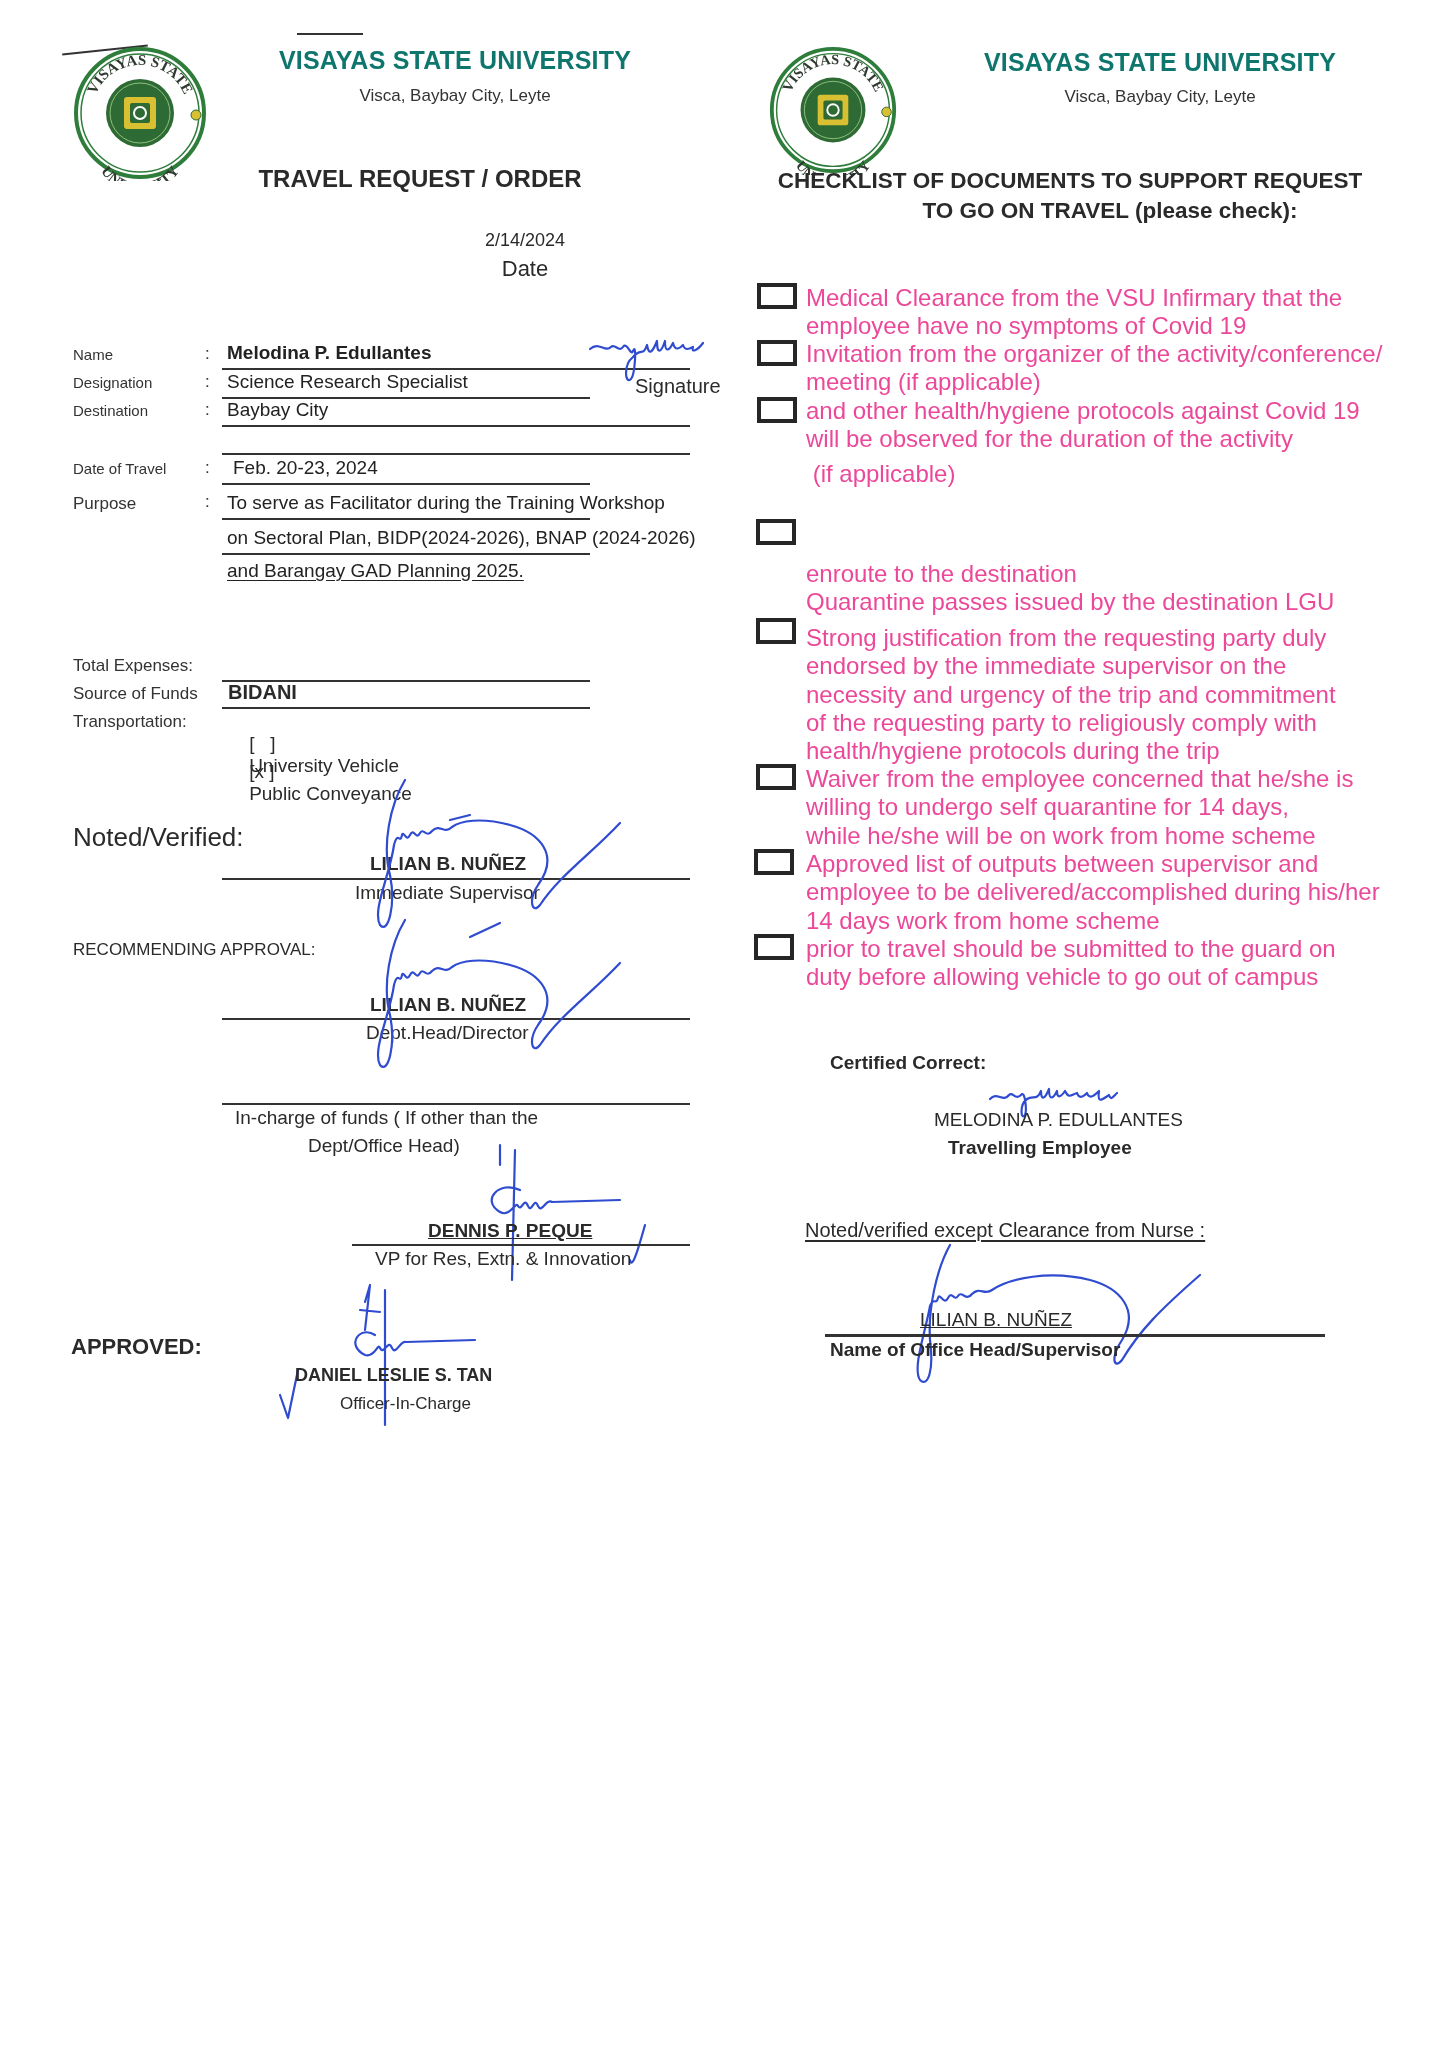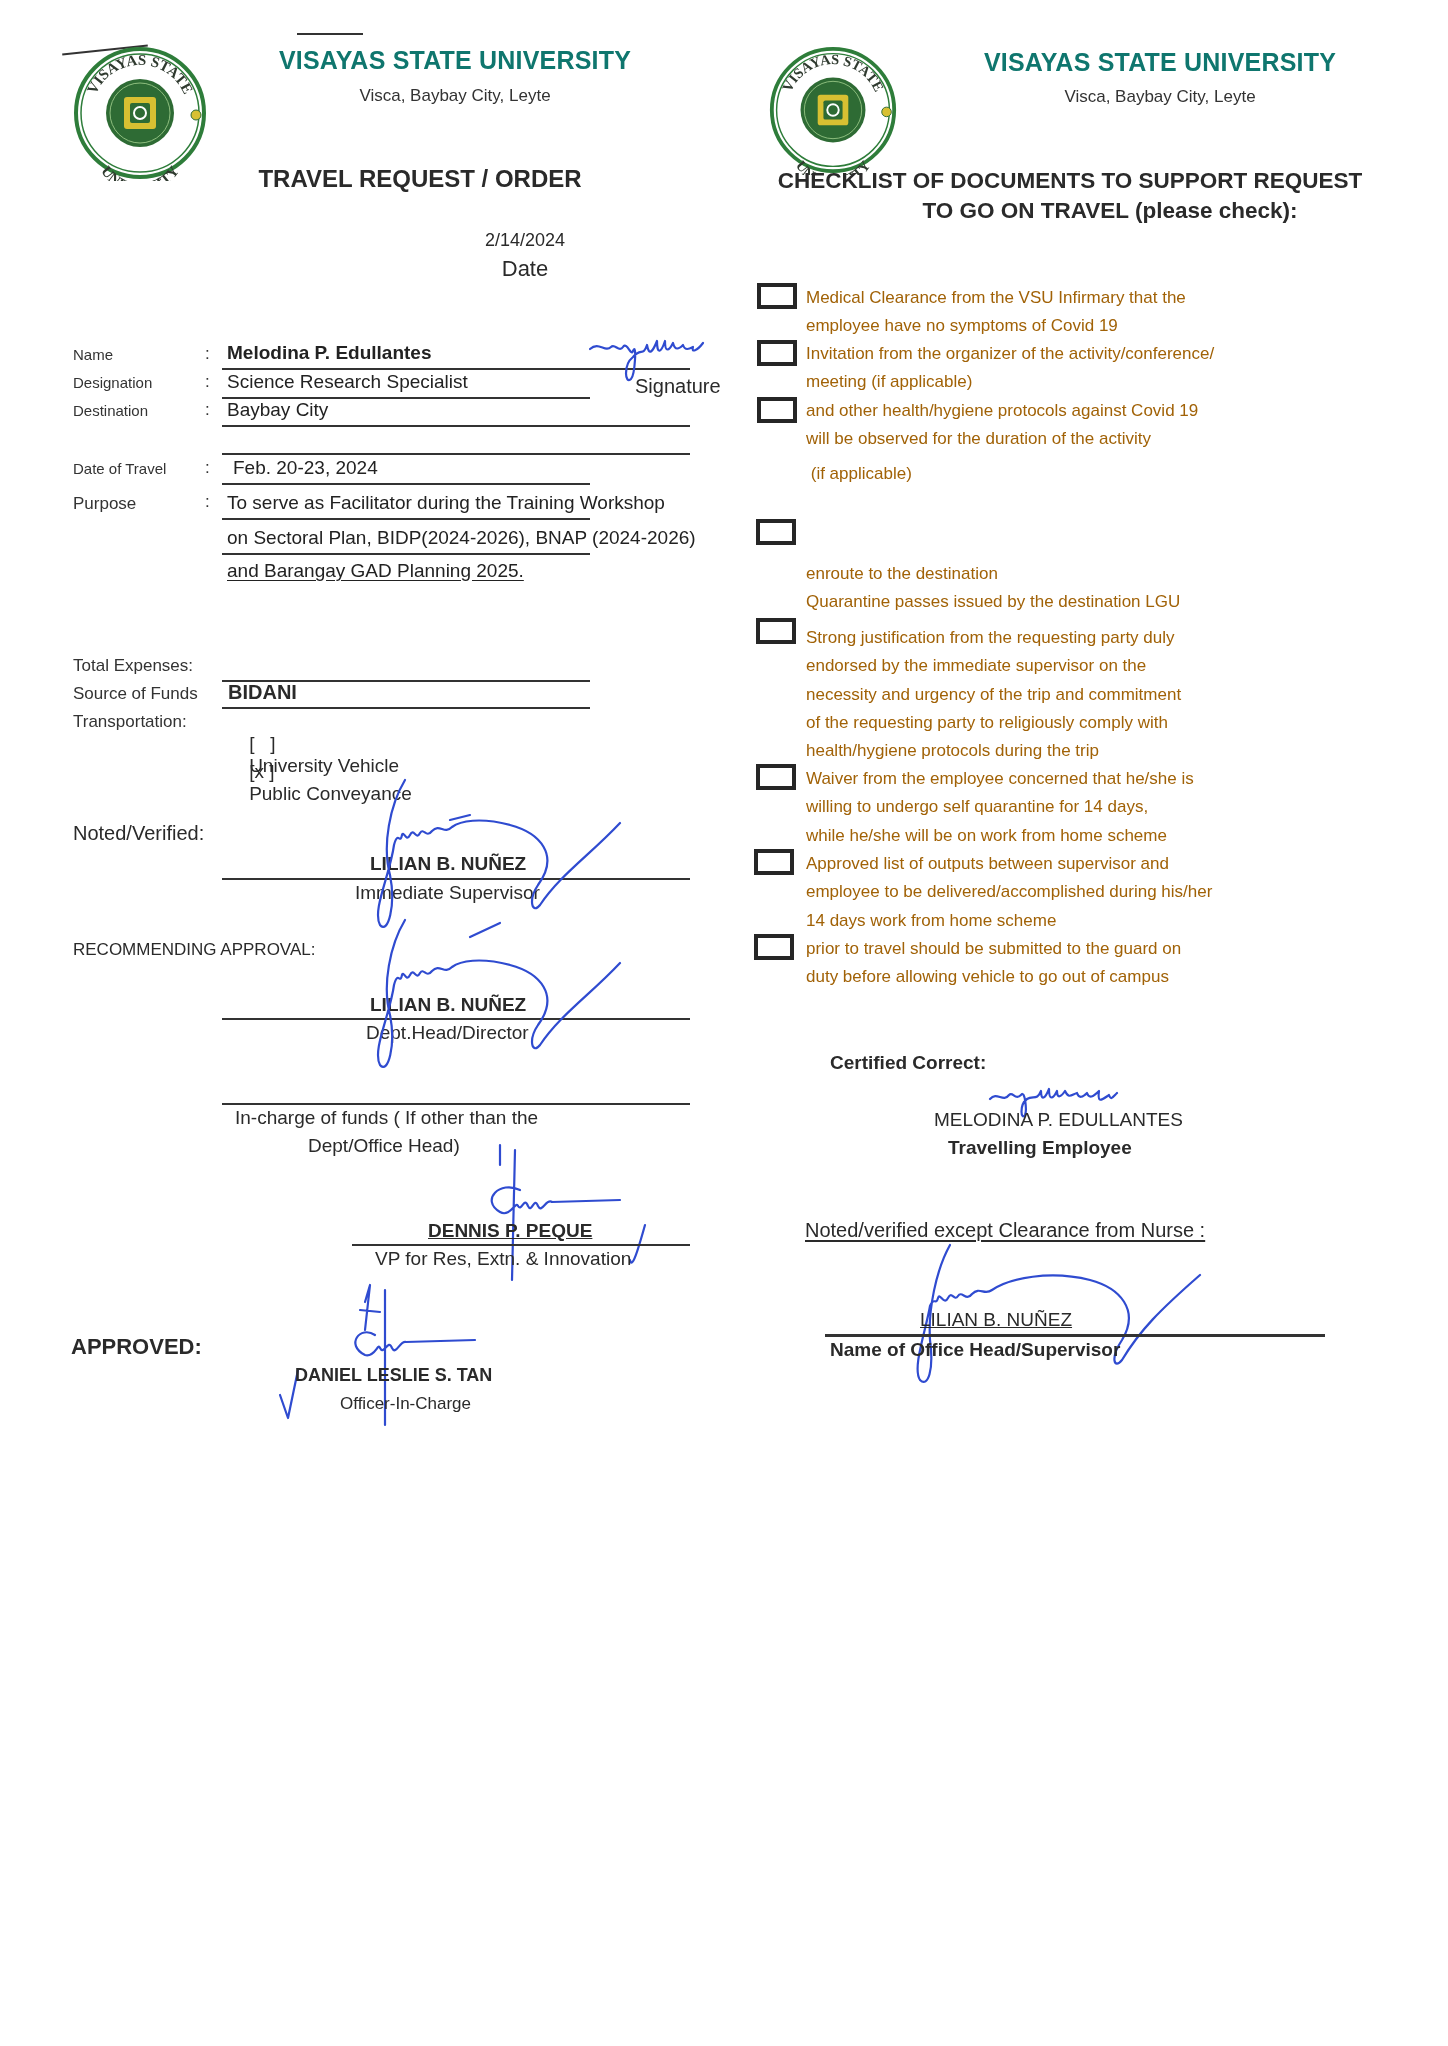--- a/index.html
+++ b/index.html
@@ -10,21 +10,21 @@
   .abs { position: absolute; }
   .ink { stroke: #2f4bd0; fill: none; stroke-width: 2.2; stroke-linecap: round; stroke-linejoin: round; }
   .rule { position: absolute; height: 2px; background: #333; }
   .univ { font-weight: bold; font-size: 25px; letter-spacing: 0.2px; color: #0f766e; }
   .addr { font-size: 17px; color: #333; }
   .lbl-s { font-size: 15px; color: #333; }
   .lbl { font-size: 17px; color: #333; }
   .val { font-size: 19px; color: #222; }
   .bold { font-weight: bold; }
   .chk-box { position: absolute; width: 40px; height: 26px; border: 4px solid #262626; box-sizing: border-box; background: #fff; }
-  .chk-text { position: absolute; left: 806px; font-size: 17px; line-height: 28.3px; color: #a16207; width: 600px; }
+  .chk-text { position: absolute; left: 806px; font-size: 24px; line-height: 28.3px; color: #ec4899; width: 600px; }
   .u { text-decoration: underline; text-underline-offset: 3px; }
   .logo { position: absolute; width: 136px; height: 136px; }
   .center { text-align: center; }
 </style>
 </head>
 <body>
 
 <svg width="0" height="0" style="position:absolute">
   <defs>
     <path id="arcTop" d="M 20 68 A 48 48 0 0 1 116 68"></path>
@@ -105,21 +105,21 @@
   <div class="abs lbl" style="left:73px;top:712px;">Transportation:</div>
   <div class="abs" style="left:228px;top:711px;font-size:19px;white-space:pre;">
     <span>[   ]</span>
     <span>University Vehicle</span>
   </div>
   <div class="abs" style="left:228px;top:739px;font-size:19px;white-space:pre;">
     <span>[x ]</span>
     <span>Public Conveyance</span>
   </div>
 
-  <div class="abs" style="left:73px;top:822px;font-size:20px;">Noted/Verified:</div>
+  <div class="abs" style="left:73px;top:822px;font-size:26px;">Noted/Verified:</div>
   <div class="abs bold" style="left:370px;top:853px;font-size:19px;">LILIAN B. NUÑEZ</div>
   <div class="rule" style="left:222px;top:878px;width:468px;"></div>
   <div class="abs" style="left:355px;top:882px;font-size:19px;">Immediate Supervisor</div>
   <svg class="abs" style="left:360px;top:775px;" width="270" height="160">
     <path class="ink" d="M45 5 C 30 30, 22 70, 30 100 C 36 130, 28 160, 20 150 C 12 135, 30 100, 34 70 C 38 55, 40 70, 42 60 C 44 55, 46 68, 50 60 C 54 52, 56 66, 60 58 C 64 52, 66 64, 72 56 C 80 48, 84 60, 92 52 C 100 46, 120 42, 150 50 C 180 58, 200 80, 178 110 C 168 125, 172 140, 180 130 C 200 100, 230 80, 260 48"></path>
     <path class="ink" d="M90 45 L 110 40"></path>
   </svg>
 
   <div class="abs" style="left:73px;top:940px;font-size:17px;">RECOMMENDING APPROVAL:</div>
   <div class="abs bold" style="left:370px;top:994px;font-size:19px;">LILIAN B. NUÑEZ</div>

